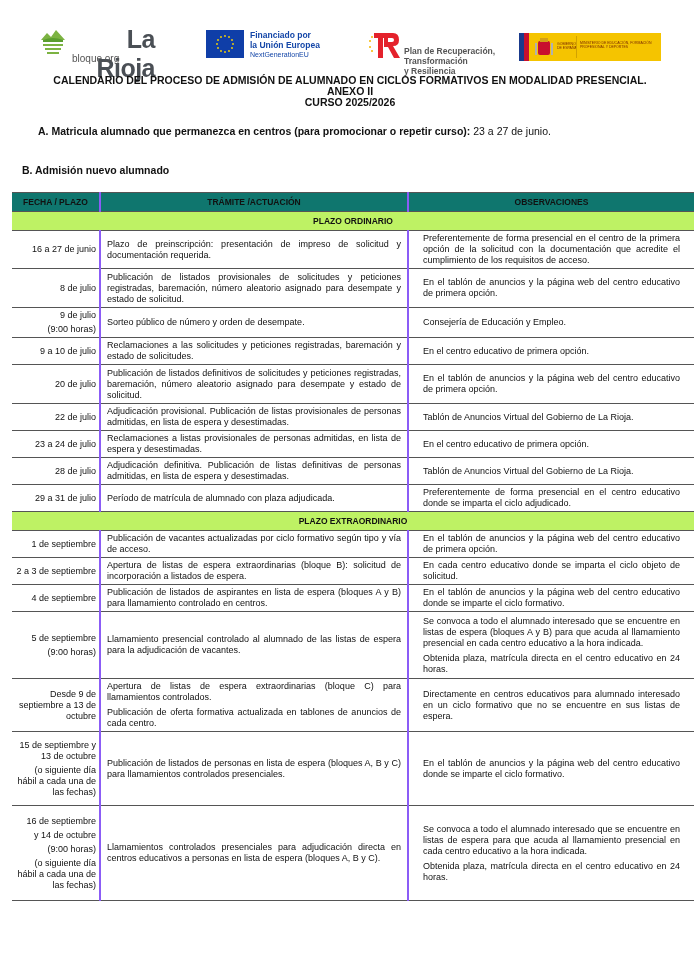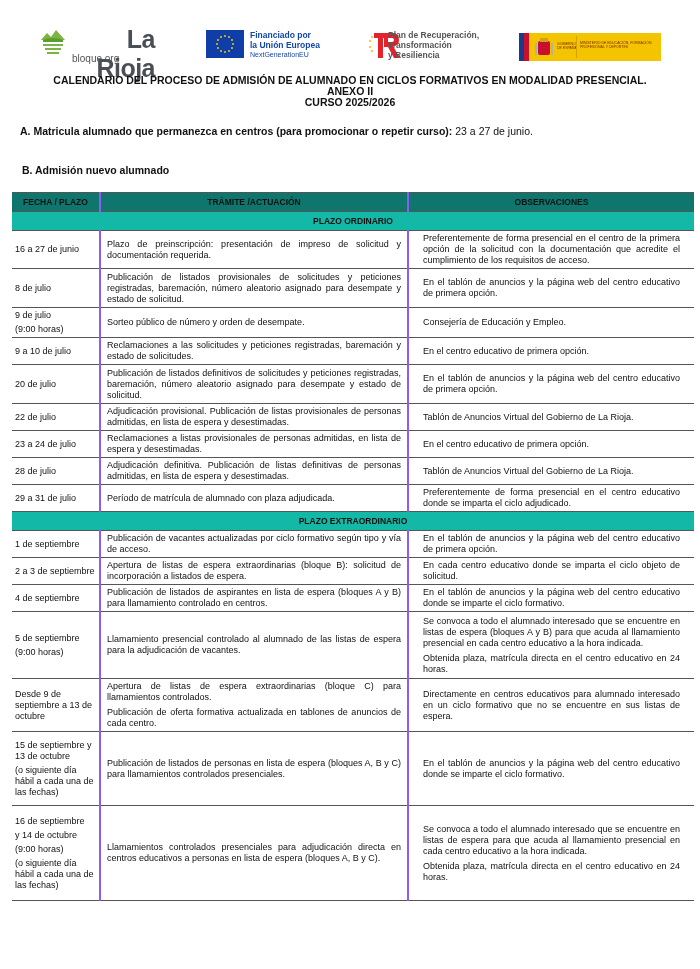--- a/index.html
+++ b/index.html
@@ -14,43 +14,43 @@
 
   .logo-eu { position: absolute; left: 206px; top: 30px; width: 120px; height: 30px; }
   .logo-eu .flag { position: absolute; left: 0; top: 0; width: 38px; height: 28px; background: #0f3ea8; }
   .logo-eu .flag svg { position: absolute; left: 0; top: 0; }
   .logo-eu .t1 { position: absolute; left: 44px; top: 0px; font-size: 8.5px; font-weight: bold; color: #1547a8; white-space: nowrap; }
   .logo-eu .t2 { position: absolute; left: 44px; top: 10px; font-size: 8.5px; font-weight: bold; color: #1547a8; white-space: nowrap; }
   .logo-eu .t3 { position: absolute; left: 44px; top: 21px; font-size: 7px; color: #1547a8; white-space: nowrap; }
 
   .logo-prtr { position: absolute; left: 368px; top: 30px; width: 140px; height: 30px; }
   .logo-prtr .mark { position: absolute; left: 0; top: 1px; width: 34px; height: 28px; }
-  .logo-prtr .t { position: absolute; left: 20px; font-size: 8.5px; font-weight: bold; color: #555; white-space: nowrap; }
+  .logo-prtr .t { position: absolute; left: 36px; font-size: 8.5px; font-weight: bold; color: #555; white-space: nowrap; margin-top: 16px; }
 
   .logo-gob { position: absolute; left: 519px; top: 33px; width: 142px; height: 28px; background: #f5c400; }
   .logo-gob .stripe { position: absolute; left: 0; top: 0; width: 5px; height: 28px; background: #1a3a8c; }
   .logo-gob .stripe2 { position: absolute; left: 5px; top: 0; width: 5px; height: 28px; background: #c8102e; }
   .logo-gob .shield { position: absolute; left: 15px; top: 4px; width: 20px; height: 20px; }
   .logo-gob .g1 { position: absolute; left: 38px; top: 9px; font-size: 3.5px; color: #7a2a00; line-height: 4px; width: 20px; }
   .logo-gob .sep { position: absolute; left: 57px; top: 3px; width: 1px; height: 22px; background: #d2a200; }
   .logo-gob .g2 { position: absolute; left: 61px; top: 8px; font-size: 3.5px; color: #7a2a00; line-height: 4px; width: 80px; }
 
   .titles { position: absolute; top: 75px; left: 0; width: 700px; text-align: center; font-weight: bold; font-size: 10.5px; line-height: 11px; }
-  .sec-a { position: absolute; top: 125px; left: 20px; font-size: 10.5px; }
+  .sec-a { position: absolute; top: 125px; left: 38px; font-size: 10.5px; }
   .sec-a b { font-weight: bold; }
   .sec-b { position: absolute; top: 164px; left: 22px; font-size: 10.5px; font-weight: bold; }
 
   table { position: absolute; top: 192px; left: 12px; width: 682px; border-collapse: collapse; font-size: 9px; line-height: 11px; }
   td, th { border-top: 1px solid #555; border-bottom: 1px solid #555; vertical-align: middle; }
   td + td, th + th { border-left: 2px solid #8b5cf6; }
   th { background: #0f766e; font-weight: bold; font-size: 8.5px; height: 19px; text-align: center; }
-  td.date { width: 88px; text-align: left; padding: 2px 3px; }
+  td.date { width: 88px; text-align: right; padding: 2px 3px; }
   td.tram { width: 308px; padding: 2px 6px; text-align: justify; }
   td.obs { padding: 2px 14px; text-align: justify; }
-  tr.sect td { background: #14b8a6; text-align: center; font-weight: bold; font-size: 8.5px; height: 19px; }
+  tr.sect td { background: #bef264; text-align: center; font-weight: bold; font-size: 8.5px; height: 19px; }
   td p + p { margin-top: 4px; }
 </style>
 </head>
 <body>
 
 <div class="header">
   <div class="logo-rioja">
     <svg class="mark" viewBox="0 0 26 26">
       <path d="M1 12 L7 5 L11 9 L16 2 L25 12 Z" fill="#7cb342"></path>
       <path d="M3 12 Q13 8 23 12 L23 14 L3 14 Z" fill="#5a9e2f"></path>

